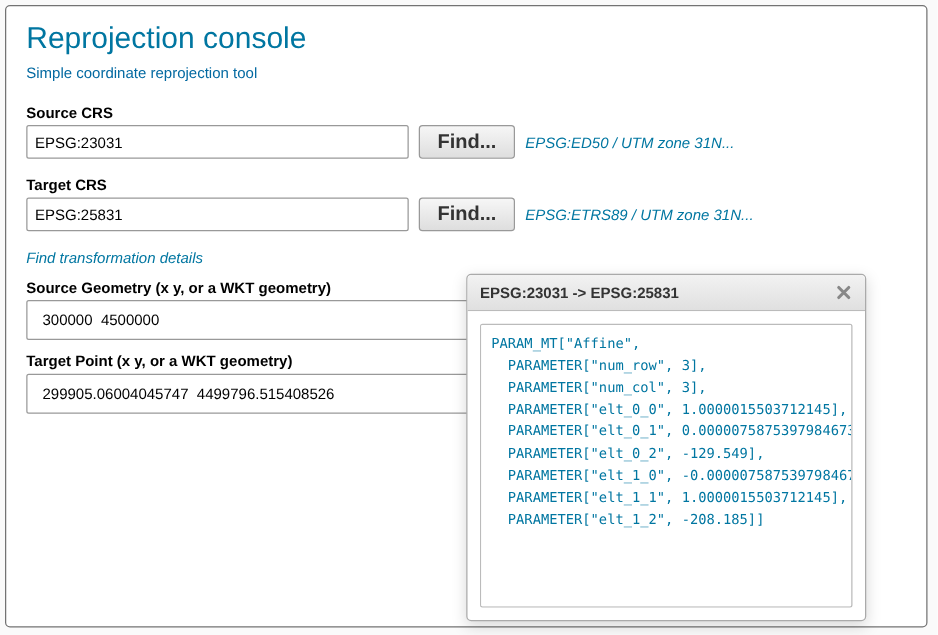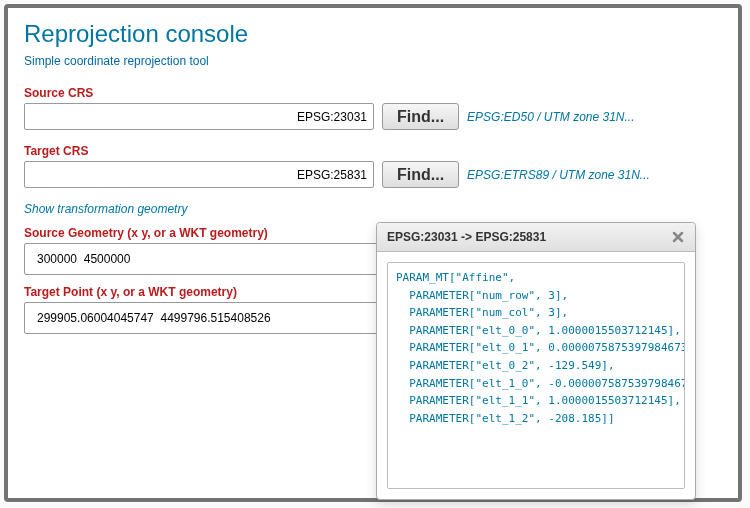--- a/index.html
+++ b/index.html
@@ -8,21 +8,21 @@
       font-size: 12px;
       color: #333;
       background: #fafafa;
       width: 750px;
       height: 508px;
       overflow: hidden;
       position: relative;
     }
     .page {
       background: #fff;
-      border: 4px solid #737373;
+      border: 1px solid #737373;
       border-radius: 4px;
       margin: 4px 8px 4px 4px;
       padding: 12px 16px 24px 16px;
       height: 498px;
       position: relative;
     }
     h1 {
       font-size: 24px;
       font-weight: normal;
       color: #0076a1;
@@ -30,38 +30,37 @@
     }
     .subtitle {
       font-size: 12px;
       color: #0369a1;
       margin-bottom: 18px;
     }
     .field-label {
       font-weight: bold;
       font-size: 12px;
       margin-bottom: 3px;
-      color: #b91c1c;
+      color: #000000;
     }
     .row {
       display: flex;
       align-items: center;
       gap: 8px;
       margin-bottom: 14px;
     }
     input.text-input {
-      width: 350px;
+      width: 306px;
       height: 27px;
       padding: 4px 6px;
       font-size: 12px;
       border: 1px solid #999;
       border-radius: 2px;
       background: #fff;
       font-family: inherit;
-      text-align: right;
     }
     button.find-btn {
       height: 27px;
       padding: 0 14px;
       font-size: 16px;
       font-weight: bold;
       color: #333;
       background: linear-gradient(#f6f6f6, #dedede);
       border: 1px solid #999;
       border-radius: 3px;
@@ -160,21 +159,21 @@
     <a class="link">EPSG:ED50 / UTM zone 31N...</a>
   </div>
 
   <div class="field-label">Target CRS</div>
   <div class="row">
     <input class="text-input" type="text" value="EPSG:25831" style="">
     <button class="find-btn">Find...</button>
     <a class="link">EPSG:ETRS89 / UTM zone 31N...</a>
   </div>
 
-  <a class="link section-spacer" style="display:inline-block;margin-bottom:10px">Show transformation geometry</a>
+  <a class="link section-spacer" style="display:inline-block;margin-bottom:10px">Find transformation details</a>
 
   <div class="field-label">Source Geometry (x y, or a WKT geometry)</div>
   <input class="wide-input" type="text" value="300000  4500000" style="">
 
   <a class="link transform-link">Forward Transform (source to target)</a>
 
   <div class="field-label">Target Point (x y, or a WKT geometry)</div>
   <input class="wide-input" type="text" value="299905.06004045747  4499796.515408526" style="">
 
   <a class="link transform-link">Backward Transform (target to source)</a>

